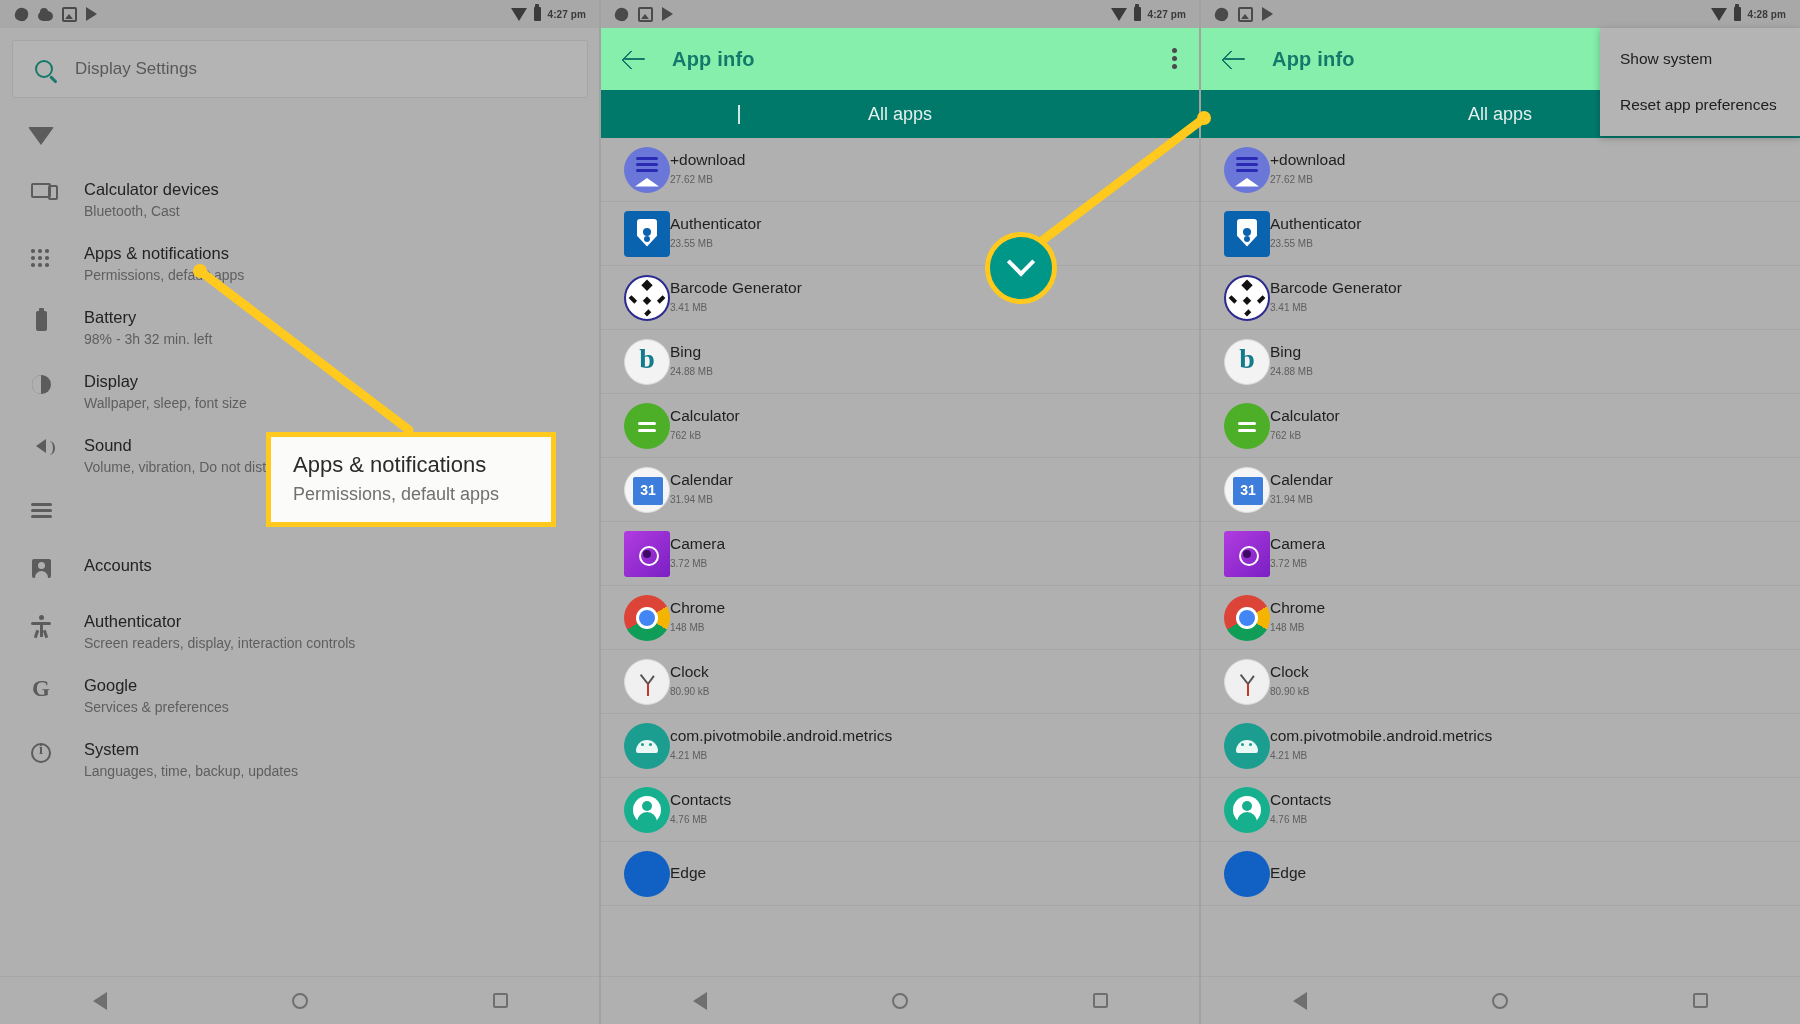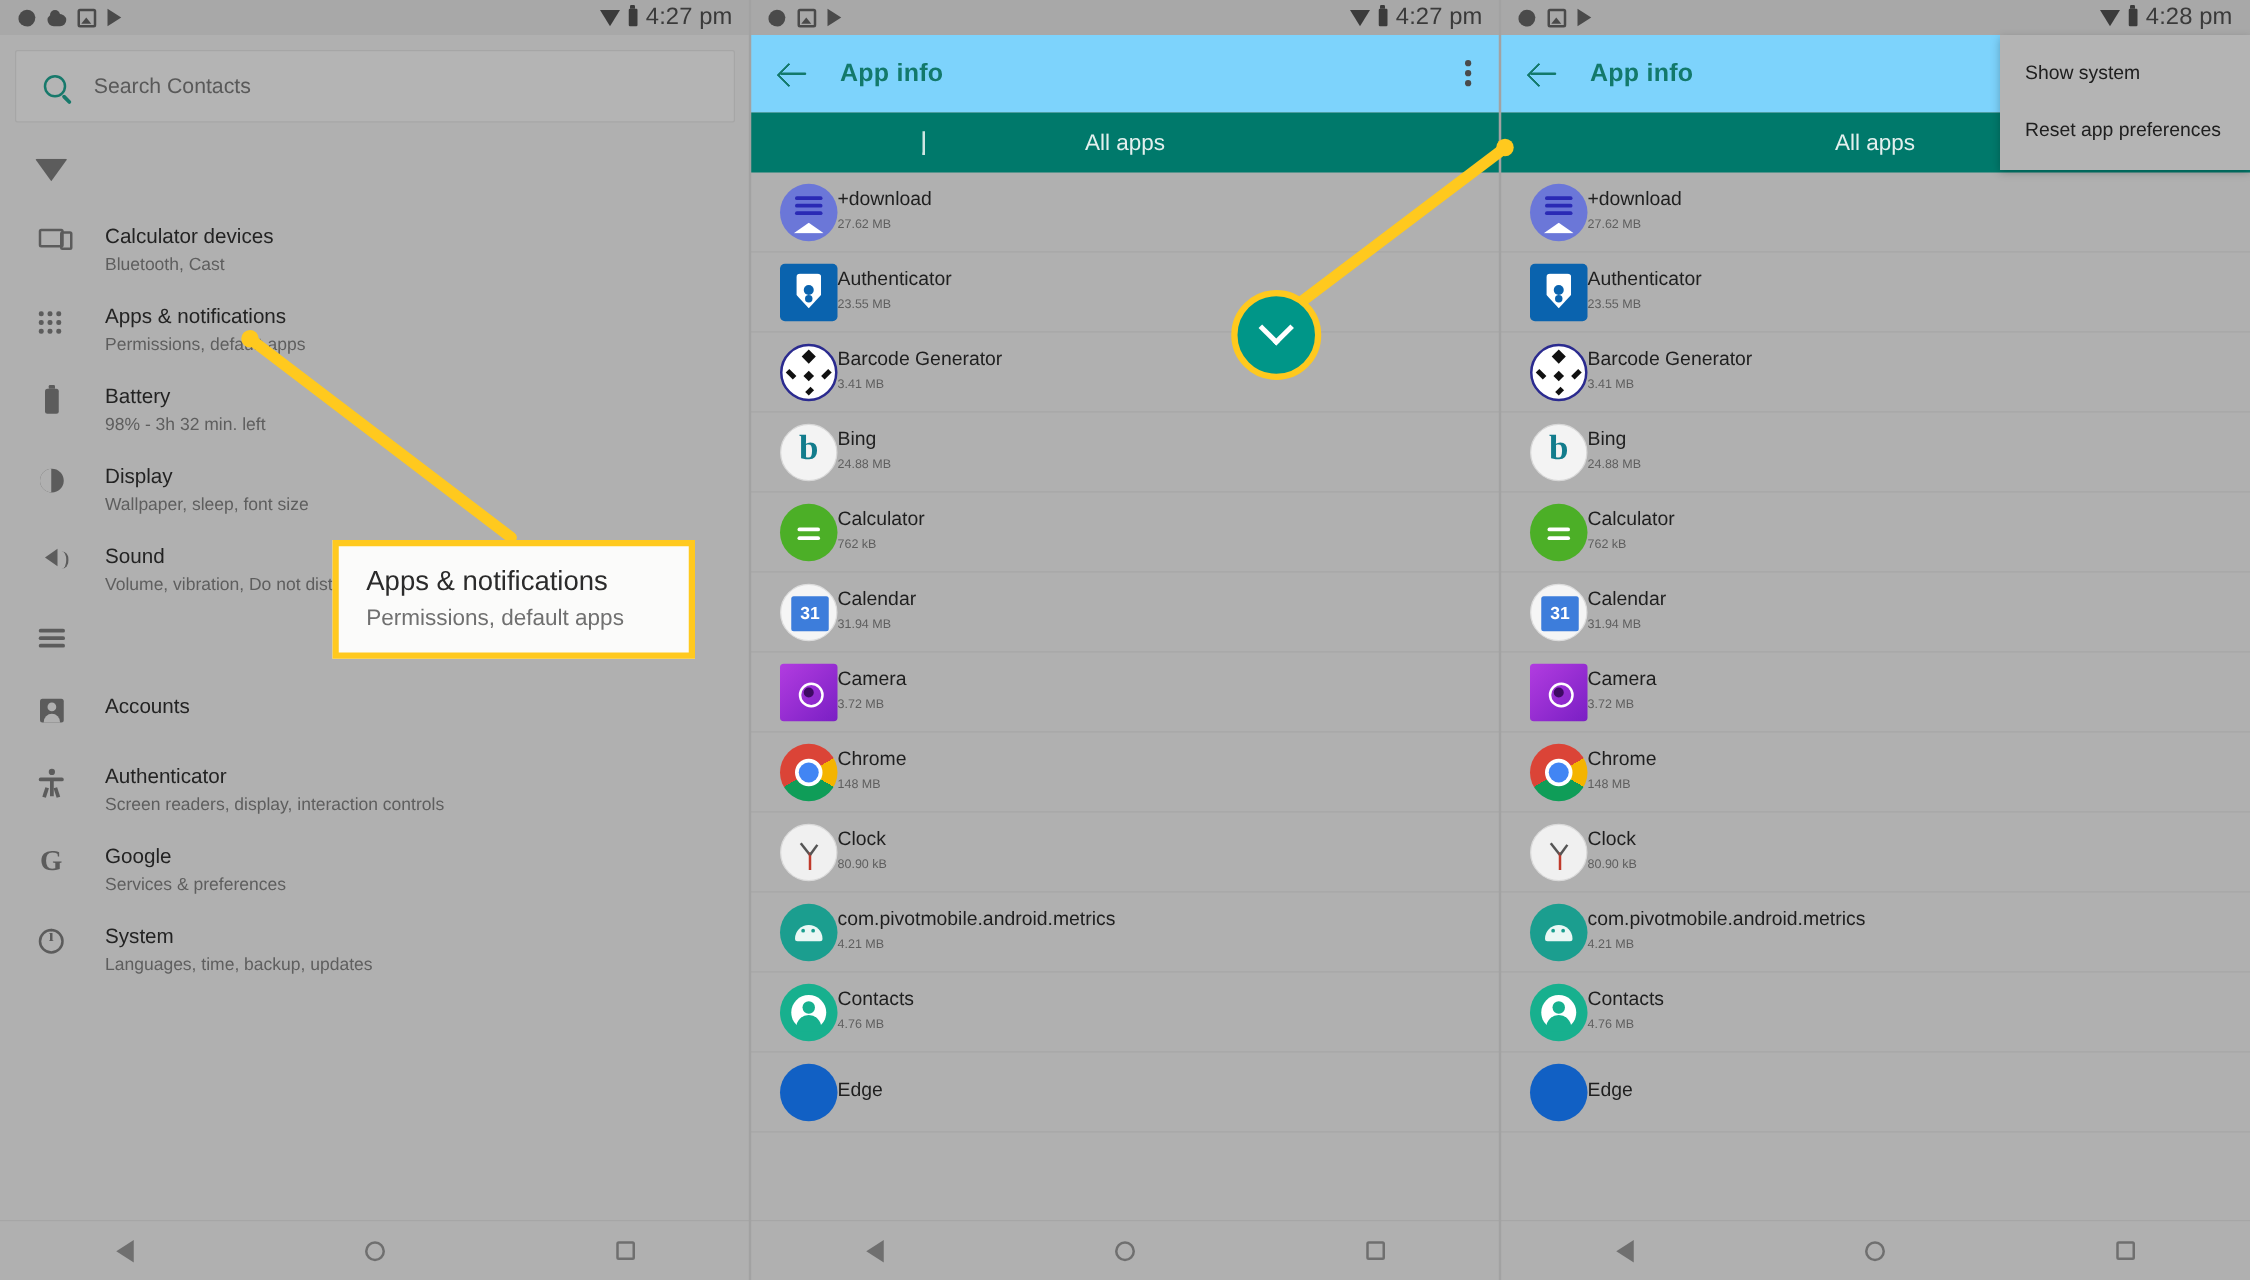--- a/index.html
+++ b/index.html
@@ -21,21 +21,21 @@
 
   
   .statusbar {
     position: relative; height: 28px; width: 100%;
     background: #a8a8a8; display: flex; align-items: center;
     padding: 0 14px; font-size: 13px; color: #3b3b3b;
   }
   .sb-left { display: flex; gap: 9px; align-items: center; }
   .sb-right { margin-left: auto; display: flex; gap: 7px; align-items: center; }
   .sb-ico { display: inline-block; width: 15px; height: 15px; position: relative; }
-  .sb-time { font-size: 19px; font-weight: 400; color: #3a3a3a; letter-spacing: .1px; }
+  .sb-time { font-size: 10px; font-weight: 700; color: #3a3a3a; letter-spacing: .1px; }
 
   
   .ico-burst { background: #4a4a4a; border-radius: 50% 50% 45% 55% / 55% 45% 55% 45%; transform: scale(.9); }
   .ico-cloud { background: #4a4a4a; border-radius: 50% 50% 6px 6px / 60% 60% 6px 6px; height: 10px; margin-top: 3px; }
   .ico-cloud::before { content:""; position:absolute; left:2px; top:-3px; width:8px; height:8px; background:#4a4a4a; border-radius:50%; }
   .ico-image { border: 2px solid #4a4a4a; border-radius: 2px; background: #a8a8a8; }
   .ico-image::after { content:""; position:absolute; left:1px; bottom:1px; border-left:4px solid transparent; border-right:4px solid transparent; border-bottom:5px solid #4a4a4a; }
   .ico-play { width: 0; height: 0; border-left: 11px solid #4a4a4a; border-top: 7px solid transparent; border-bottom: 7px solid transparent; }
   .ico-wifi { width: 0; height: 0; border-left: 8px solid transparent; border-right: 8px solid transparent; border-top: 13px solid #3b3b3b; }
   .ico-batt { width: 7px; height: 14px; background: #3b3b3b; border-radius: 1px; position: relative; }
@@ -83,21 +83,21 @@
   .g-accs .hd { position:absolute; left:7.5px; top:0; width:5px; height:5px; background:#5c5c5c; border-radius:50%; }
   .g-accs .bd { position:absolute; left:0; top:7px; width:20px; height:3px; background:#5c5c5c; border-radius:2px; }
   .g-accs .lg { position:absolute; left:8.5px; top:9px; width:3px; height:13px; background:#5c5c5c; }
   .g-accs .l1 { position:absolute; left:4px; top:15px; width:3px; height:8px; background:#5c5c5c; transform:rotate(18deg); }
   .g-accs .l2 { position:absolute; left:13px; top:15px; width:3px; height:8px; background:#5c5c5c; transform:rotate(-18deg); }
   .g-goog { font-size:23px; font-weight:700; color:#5c5c5c; line-height:20px; font-family:"Liberation Serif", serif; }
   .g-info { width:20px; height:20px; border:2.2px solid #5c5c5c; border-radius:50%; }
   .g-info::after { content:"i"; position:absolute; left:0; right:0; top:-3px; text-align:center; font-size:14px; font-weight:700; color:#5c5c5c; font-family:"Liberation Serif", serif; }
 
   
-  .appbar { height: 62px; background: #7dd3fc; display: flex; align-items: center; padding-left: 22px; position: relative; }
+  .appbar { height: 62px; background: #86efac; display: flex; align-items: center; padding-left: 22px; position: relative; }
   .back-arrow { width: 26px; height: 26px; position: relative; flex: 0 0 auto; }
   .back-arrow::before { content:""; position:absolute; left:2px; top:12px; width:21px; height:2.4px; background:#13796b; border-radius:2px; }
   .back-arrow::after { content:""; position:absolute; left:2px; top:7px; width:12px; height:12px; border-left:2.4px solid #13796b; border-bottom:2.4px solid #13796b; transform:rotate(45deg); border-radius:1px; }
   .appbar-title { font-size: 20px; font-weight: 700; color: #13796b; margin-left: 24px; letter-spacing:.2px; }
   .kebab { position:absolute; right: 22px; top: 50%; transform: translateY(-50%); width: 6px; height: 26px; }
   .kebab i { position:absolute; left:0; width:5px; height:5px; background:#4a4a4a; border-radius:50%; }
   .kebab i:nth-child(1){top:2px}.kebab i:nth-child(2){top:10px}.kebab i:nth-child(3){top:18px}
 
   
   .allapps { height: 48px; background: #00796b; display: flex; align-items: center; position: relative; }
@@ -200,21 +200,21 @@
       </div>
       <div class="sb-right">
         <span class="ico-wifi"></span>
         <span class="ico-batt"></span>
         <span class="sb-time">4:27 pm</span>
       </div>
     </div>
 
     <div class="search-card">
       <span class="mag"></span>
-      <span class="search-ph">Search Contacts</span>
+      <span class="search-ph">Display Settings</span>
     </div>
 
     <div class="settings-list">
 
       <div class="srow">
         <span class="sicon">
             <span class="g g-wifi"></span>
           </span>
       </div>
 

